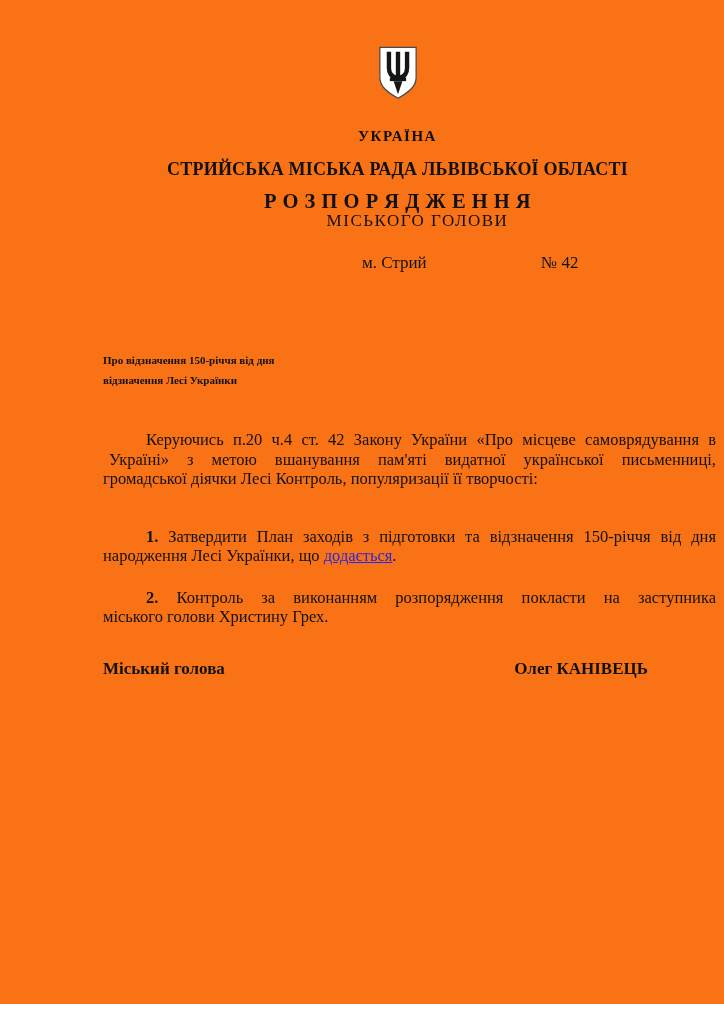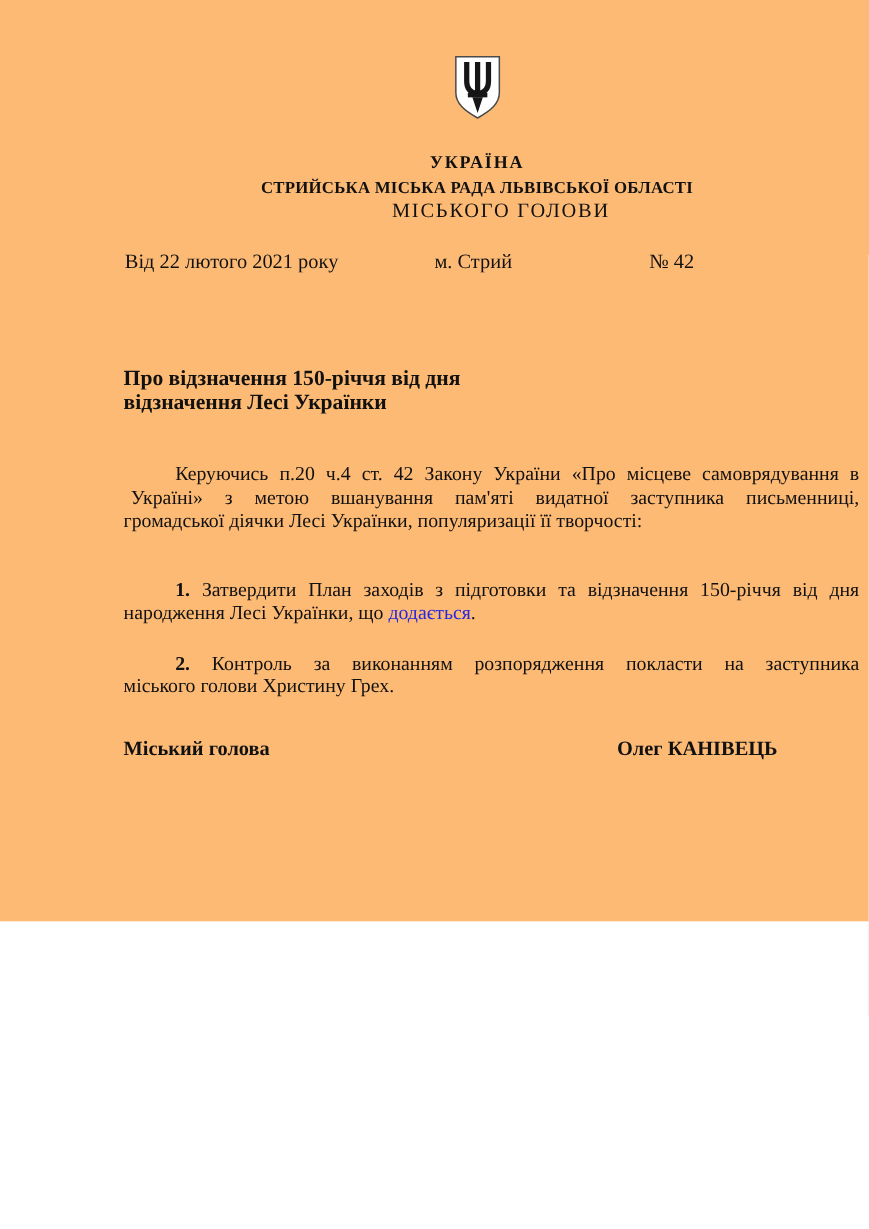--- a/index.html
+++ b/index.html
@@ -1,52 +1,52 @@
 <!DOCTYPE html>
 <html><head>
 <meta charset="utf-8">
 <style>
   html,body { margin:0; padding:0; background:#ffffff; }
   .page {
     position:relative;
-    width:724px; height:768px;
-    background:#fdba74;
+    width:724px; height:1004px;
+    background:#f97316;
     color:#111;
     font-family:"Liberation Serif","DejaVu Serif",serif;
     overflow:hidden;
     margin:0 auto;
   }
   .content { padding:0 8px 0 103px; }
 
   
   .doc-header { padding-top:46px; padding-right:24px; text-align:center; }
   .emblem { width:40px; height:54px; display:inline-block; vertical-align:top; }
   .country  { margin-top:28px; font-weight:bold; font-size:15px;   line-height:16px; letter-spacing:1.5px; }
-  .council  { margin-top:4px;  font-weight:bold; font-size:14px; line-height:19px; letter-spacing:0.2px;text-align:center; }
+  .council  { margin-top:16px;  font-weight:bold; font-size:18px; line-height:19px; letter-spacing:0.2px;text-align:center; }
   .doctype  { margin-top:11px; font-weight:bold; font-size:20.5px; line-height:22px; letter-spacing:0.5px; }
   .subtype  { font-size:17px; line-height:18px; letter-spacing:1.5px; transform:translateX(20px); }
 
   
   .date-line { position:relative; margin-top:23px; height:20px; font-size:17px; line-height:20px; }
   .date-line .date   { position:absolute; left:1px; }
   .date-line .place  { position:absolute; left:259px; }
   .date-line .number { position:absolute; left:438px; }
 
   
   .body-text { font-size:16.5px; line-height:19.5px; }
-  .subject  { margin-top:78px; font-weight:bold; font-size:18px; line-height:19.5px; }
+  .subject  { margin-top:78px; font-weight:bold; font-size:11px; line-height:19.5px; }
   .para.preamble { margin-top:40px; }
   .para.item-1   { margin-top:38px; }
   .para.item-2   { margin-top:22px; }
   .jline { text-align:justify; text-align-last:justify; text-justify:inter-word; }
   .lline { text-align:left; }
   .indent { text-indent:43px; }
   .pad-start { padding-left:6px; }
   .num { font-weight:bold; }
-  .link { color:#2727e0; cursor:pointer; }
+  .link { color:#2727e0; text-decoration:underline; cursor:pointer; }
 
   
   .signature { margin-top:32px; display:flex; justify-content:space-between; padding-right:68px;
                font-weight:bold; font-size:17px; line-height:20px; }
 </style>
 </head>
 <body>
 
 <div class="page">
   <div class="content">
@@ -58,38 +58,38 @@
           <path d="M17.5 9 V35 Q17.5 48 30 51"></path>
           <path d="M46.5 9 V35 Q46.5 48 34 51"></path>
           <path d="M32 9 V55"></path>
         </g>
         <rect x="19" y="50" width="26" height="6" fill="#161616"></rect>
         <path d="M32 77 L25 56 H39 Z" fill="#161616"></path>
       </svg>
 
       <div class="country">УКРАЇНА</div>
       <div class="council">СТРИЙСЬКА МІСЬКА РАДА ЛЬВІВСЬКОЇ ОБЛАСТІ</div>
+      <div class="doctype">Р О З П О Р Я Д Ж Е Н Н Я</div>
       <div class="subtype">МІСЬКОГО ГОЛОВИ</div>
     </header>
 
     <div class="date-line">
-      <span class="date">Від 22 лютого 2021 року</span>
       <span class="place">м. Стрий</span>
       <span class="number">№ 42</span>
     </div>
 
     <div class="subject body-text">
       <div>Про відзначення 150-річчя від дня</div>
       <div>відзначення Лесі Українки</div>
     </div>
 
     <div class="para preamble body-text">
       <div class="jline indent">Керуючись п.20 ч.4 ст. 42 Закону України «Про місцеве самоврядування в</div>
-      <div class="jline pad-start">Україні» з метою вшанування пам'яті видатної заступника письменниці,</div>
-      <div class="lline">громадської діячки Лесі Українки, популяризації її творчості:</div>
+      <div class="jline pad-start">Україні» з метою вшанування пам'яті видатної української письменниці,</div>
+      <div class="lline">громадської діячки Лесі Контроль, популяризації її творчості:</div>
     </div>
 
     <div class="para item-1 body-text">
       <div class="jline indent">
         <span class="num">1.</span><span> Затвердити План заходів з підготовки та відзначення 150-річчя від дня</span>
       </div>
       <div class="lline">
         <span>народження Лесі Українки, що </span><a class="link">додається</a><span>.</span>
       </div>
     </div>

